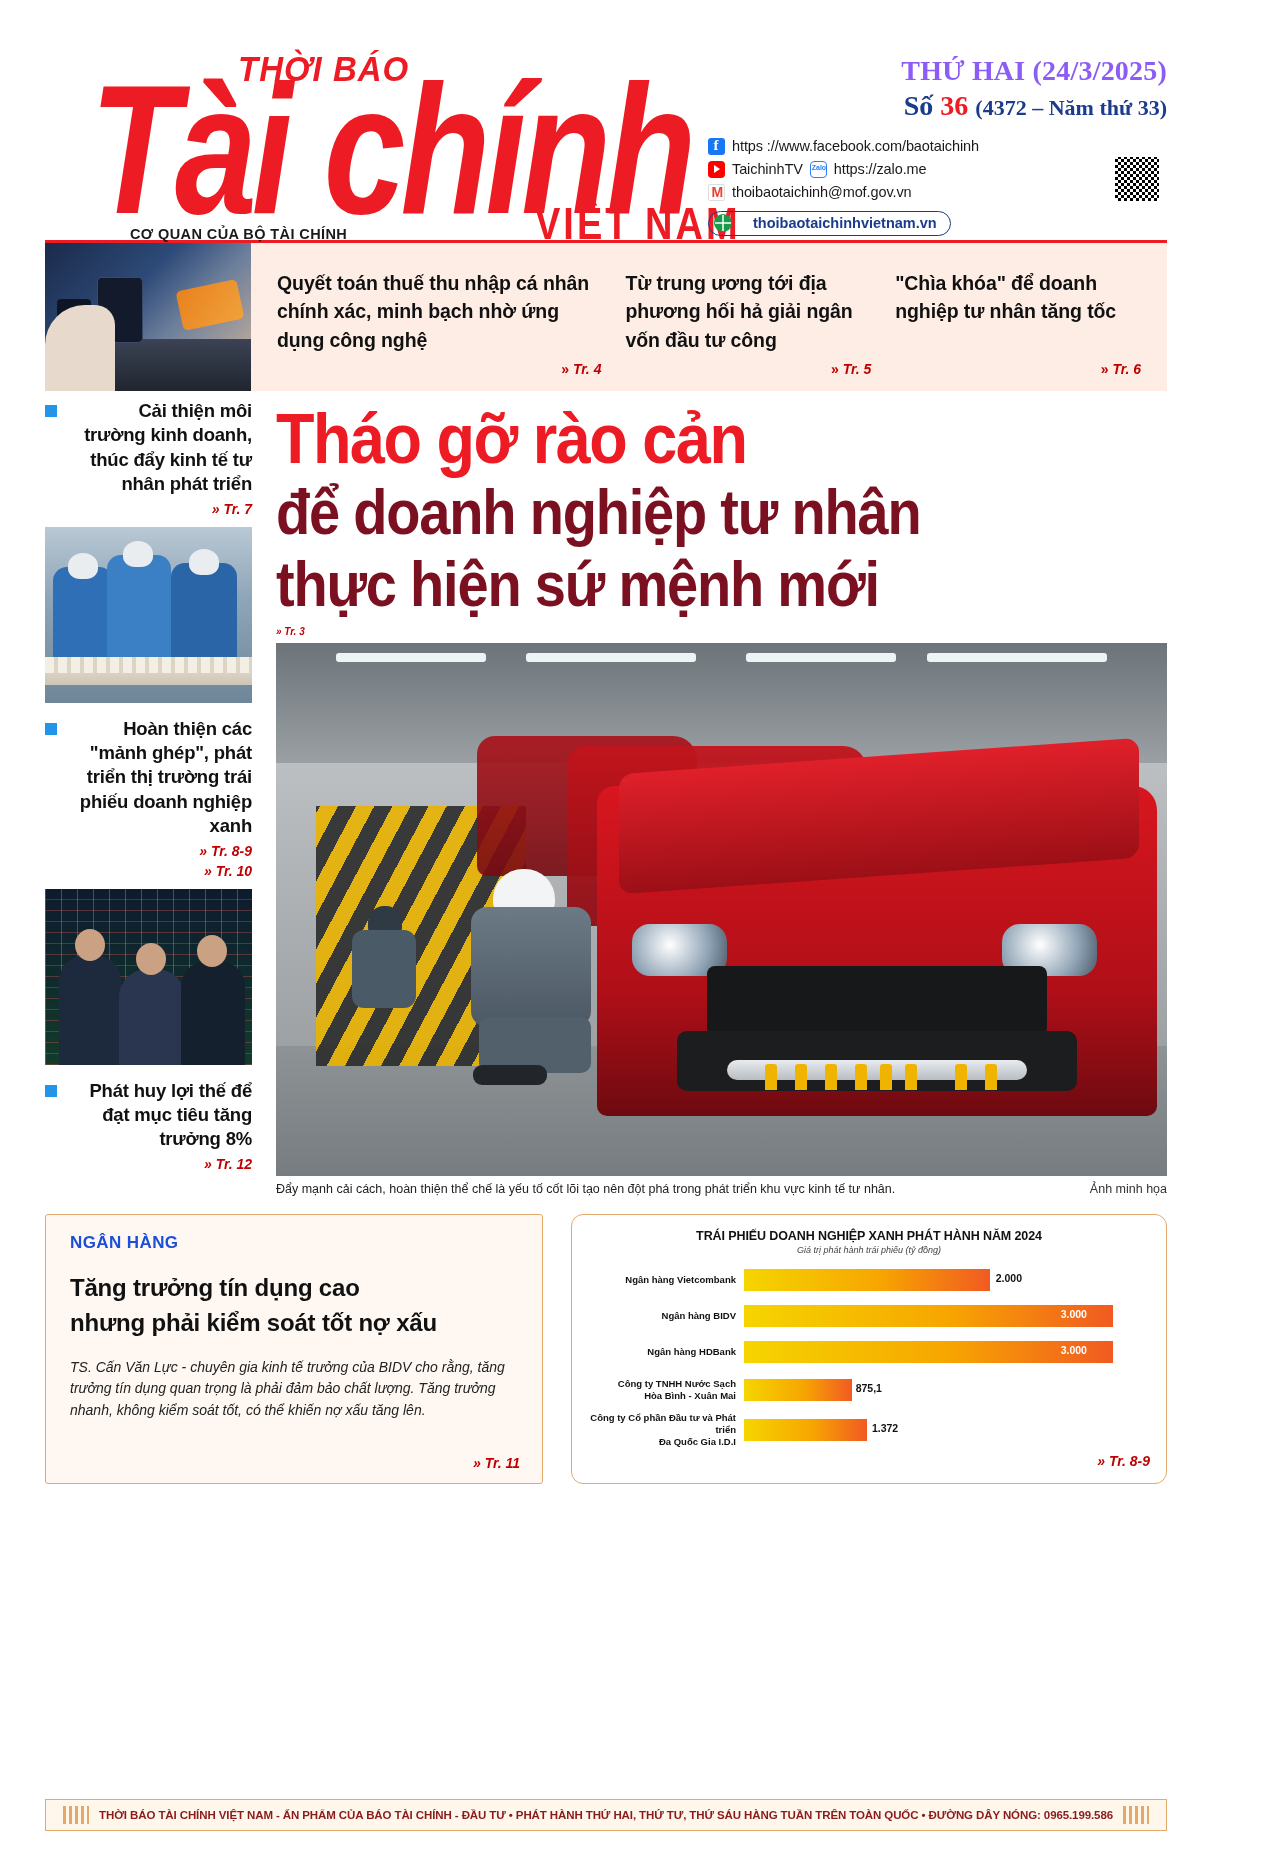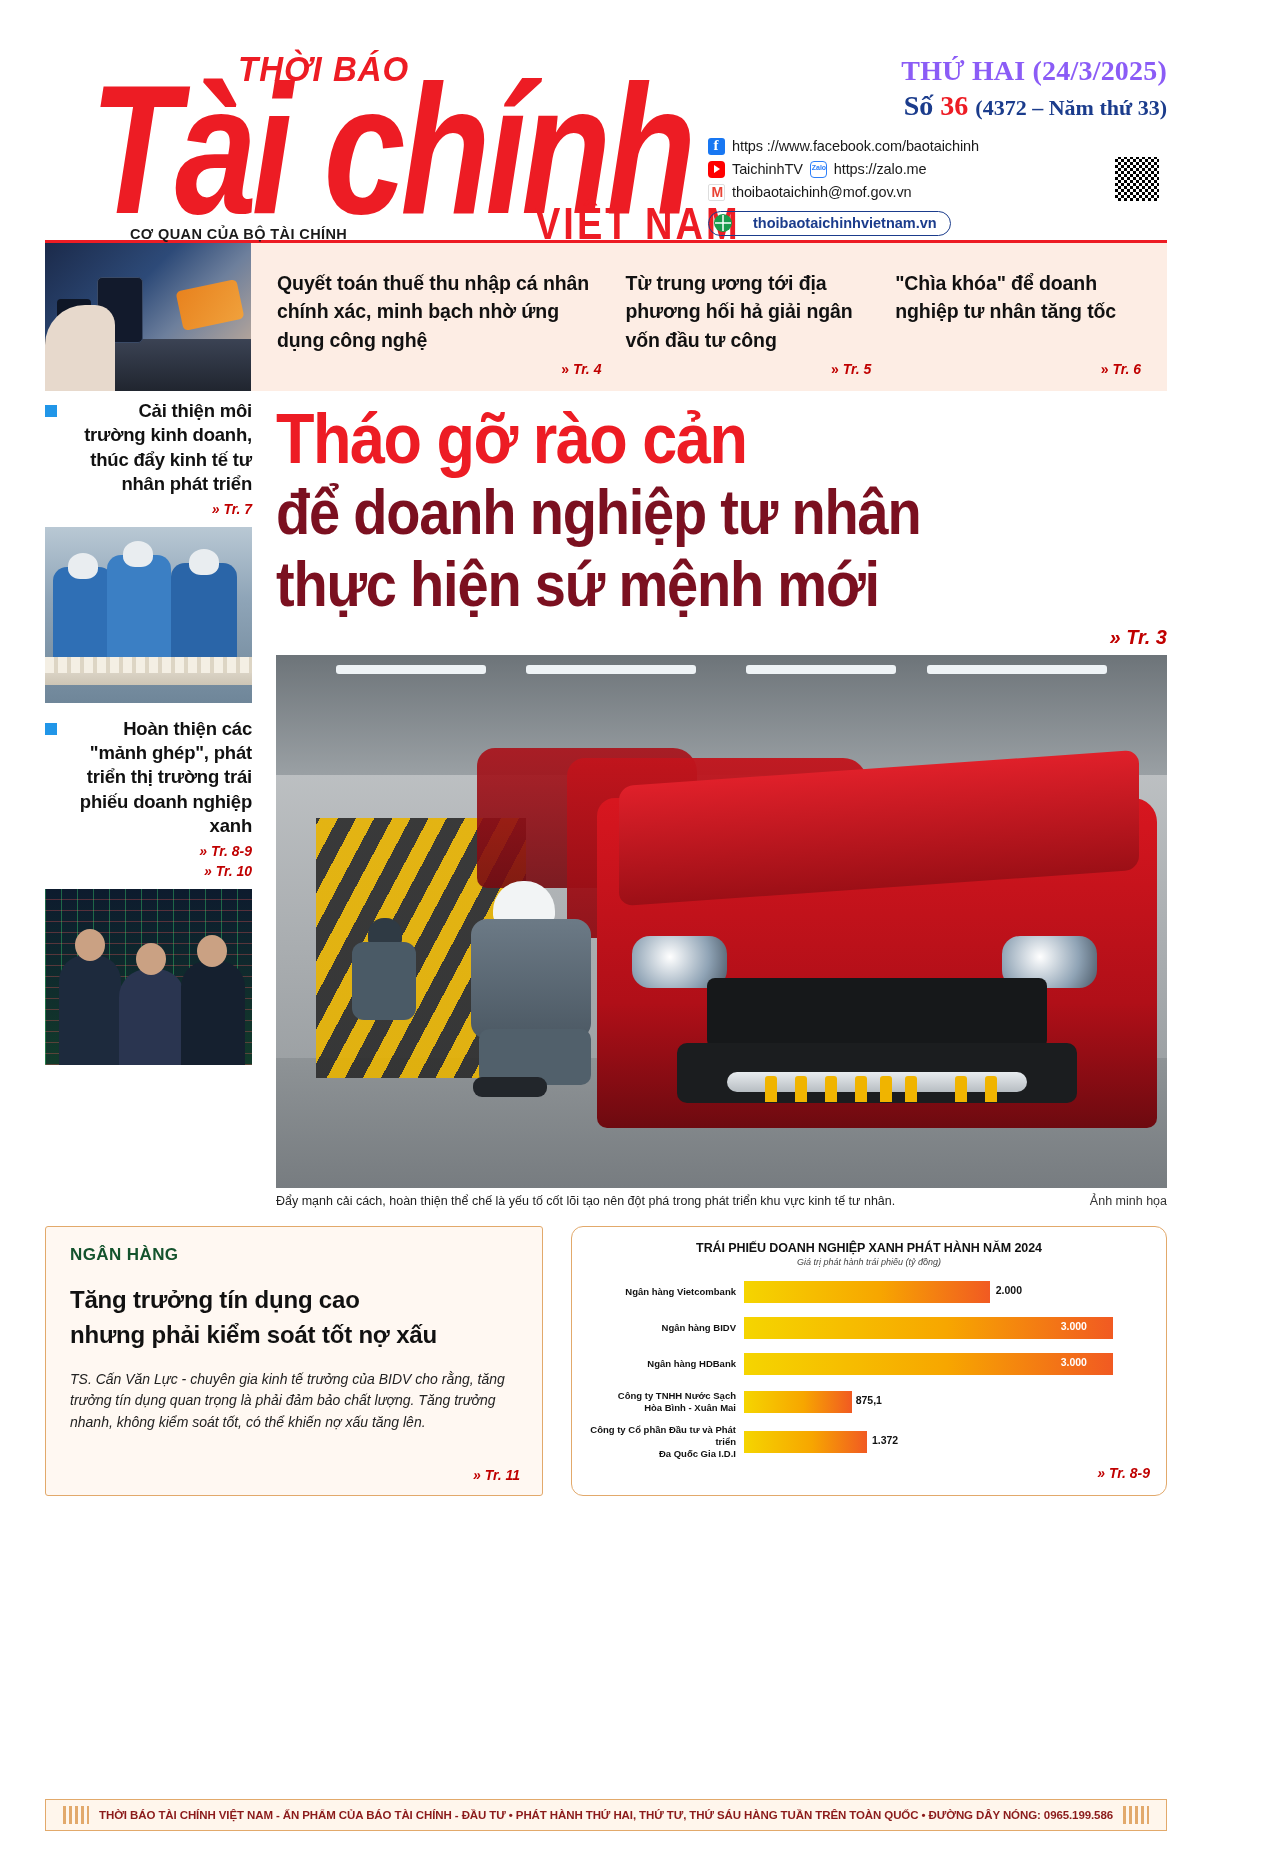--- a/index.html
+++ b/index.html
@@ -144,21 +144,21 @@
   .photo-board .p2{position:absolute; left:74px; bottom:0; width:66px; height:96px; background:#2a3550; border-radius:28px 28px 0 0;}
   .photo-board .p3{position:absolute; left:136px; bottom:0; width:64px; height:104px; background:#15202f; border-radius:26px 26px 0 0;}
   .photo-board .f1,.photo-board .f2,.photo-board .f3{position:absolute; width:30px; height:32px; background:#caa183; border-radius:50%;}
   .photo-board .f1{left:30px; bottom:104px;} .photo-board .f2{left:91px; bottom:90px;} .photo-board .f3{left:152px; bottom:98px;}
 
   
   .hero-title { padding:4px 0 0 0; }
   .hero-l1 { font-size:63px; font-weight:bold; color:#ED1C24; line-height:1.02; letter-spacing:-1.5px; transform:scaleY(1.12); transform-origin:left top; }
   .hero-l2 { font-size:56px; font-weight:bold; color:#7B1020; line-height:1.06; letter-spacing:-1.2px; transform:scaleY(1.12); transform-origin:left top; margin-top:12px;}
   .hero-l3 { font-size:56px; font-weight:bold; color:#7B1020; line-height:1.06; letter-spacing:-1.2px; transform:scaleY(1.12); transform-origin:left top; margin-top:12px;}
-  .hero-pg { text-align:right; font-size:20px; font-weight:bold; font-style:italic; color:#C00000; margin-top:16px; }
+  .hero-pg { text-align:left; font-size:10px; font-weight:bold; font-style:italic; color:#C00000; margin-top:16px; }
 
   .hero-photo {
     margin-top:6px; width:100%; height:533px; position:relative; overflow:hidden;
     background:linear-gradient(180deg,#c9ccce 0%,#a9adb0 55%,#8f9497 100%);
   }
   .hp-ceiling{position:absolute; left:0; right:0; top:0; height:120px; background:linear-gradient(180deg,#6d7479,#9aa0a4);}
   .hp-light{position:absolute; top:10px; height:9px; background:#eef3f6; border-radius:3px;}
   .hp-floorline{position:absolute; left:0; right:0; bottom:0; height:130px; background:linear-gradient(180deg,#8e9396,#777c80);}
   .hp-yellow{position:absolute; left:40px; bottom:110px; width:210px; height:260px; background:repeating-linear-gradient(-62deg,#e8b300 0 16px,#2b2b2b 16px 32px); opacity:.9;}
   .hp-car{position:absolute; border-radius:18px 24px 10px 10px;}
@@ -183,21 +183,21 @@
 
   .hero-cap { display:flex; justify-content:space-between; margin-top:6px; font-size:12.5px; color:#222; }
   .hero-cap .src { font-size:12.5px; color:#333; }
 
   
   .bottom { display:flex; margin:18px 45px 0 45px; gap:28px; }
   .bank-box {
     flex:1; border:1.6px solid #E2A96B; background:#FFF8F2; border-radius:3px;
     padding:18px 24px 16px 24px; position:relative; min-height:240px;
   }
-  .bank-label { font-size:17px; font-weight:bold; color:#14532d; letter-spacing:.4px; margin-bottom:18px; }
+  .bank-label { font-size:17px; font-weight:bold; color:#1d4ed8; letter-spacing:.4px; margin-bottom:18px; }
   .bank-h { font-size:24px; font-weight:bold; color:#111; line-height:1.45; letter-spacing:-.2px; }
   .bank-p { margin-top:16px; font-size:14px; font-style:italic; line-height:1.55; color:#222; }
   .bank-pg { position:absolute; right:22px; bottom:12px; font-size:14px; font-weight:bold; font-style:italic; color:#C00000; }
 
   .chart-box {
     width:596px; flex:0 0 596px; border:1.6px solid #E2A96B; border-radius:12px;
     background:#fff; padding:14px 16px 14px 16px; position:relative; min-height:240px;
   }
   .chart-title { text-align:center; font-size:12.5px; font-weight:bold; color:#111; letter-spacing:-.1px; }
   .chart-sub { text-align:center; font-size:9px; font-style:italic; color:#444; margin-top:2px; }
@@ -342,20 +342,29 @@
       <div class="li-photo photo-board">
         <div class="grid"></div>
         <div class="p1"></div>
           <div class="p2"></div>
           <div class="p3"></div>
         <div class="f1"></div>
           <div class="f2"></div>
           <div class="f3"></div>
       </div>
 
+      <div class="li-item">
+        <div class="li-head">
+          <span class="li-bullet"></span>
+          <span class="li-text">Phát huy lợi thế để đạt mục tiêu tăng trưởng 8%</span>
+        </div>
+        <div class="li-page">
+          » <span>Tr. 12</span>
+        </div>
+      </div>
     </div>
 
     <div class="col-right">
       <div class="hero-title">
         <div class="hero-l1">Tháo gỡ rào cản</div>
         <div class="hero-l2">để doanh nghiệp tư nhân</div>
         <div class="hero-l3">thực hiện sứ mệnh mới</div>
       </div>
       <div class="hero-pg">
         » <span>Tr. 3</span>

